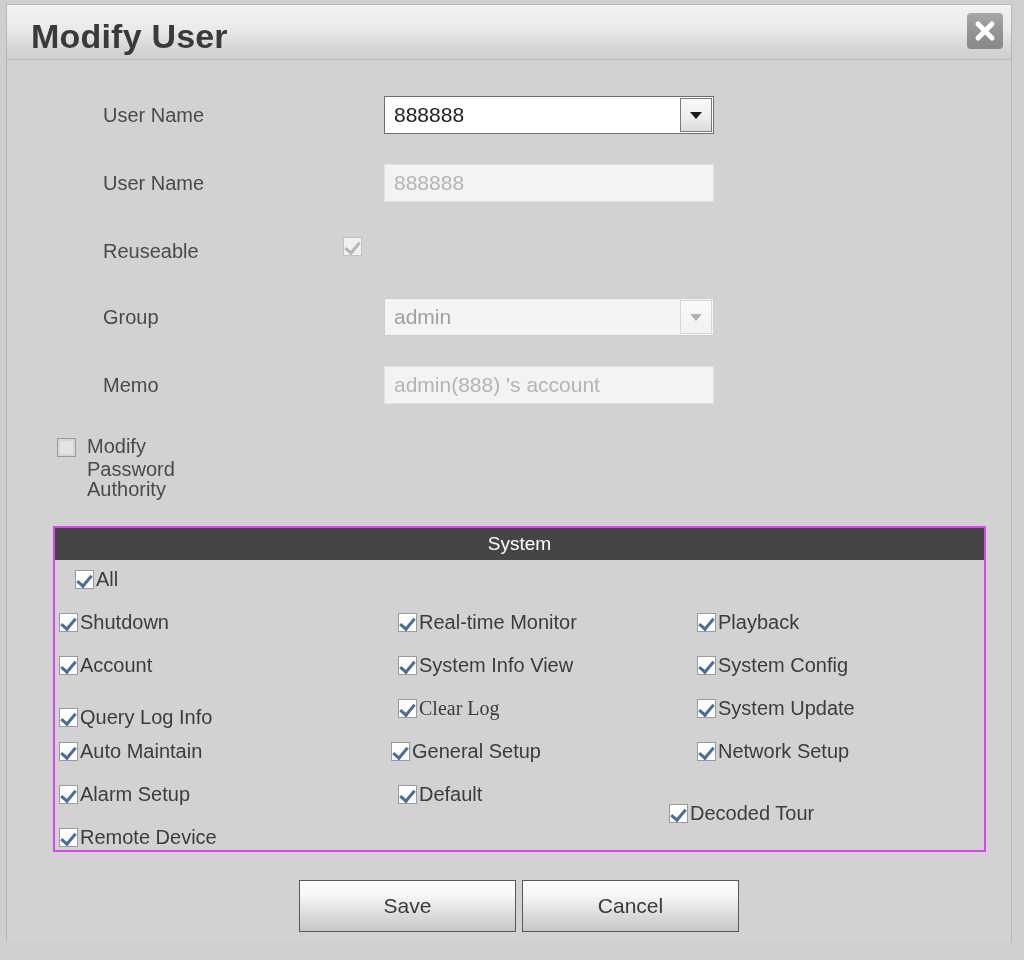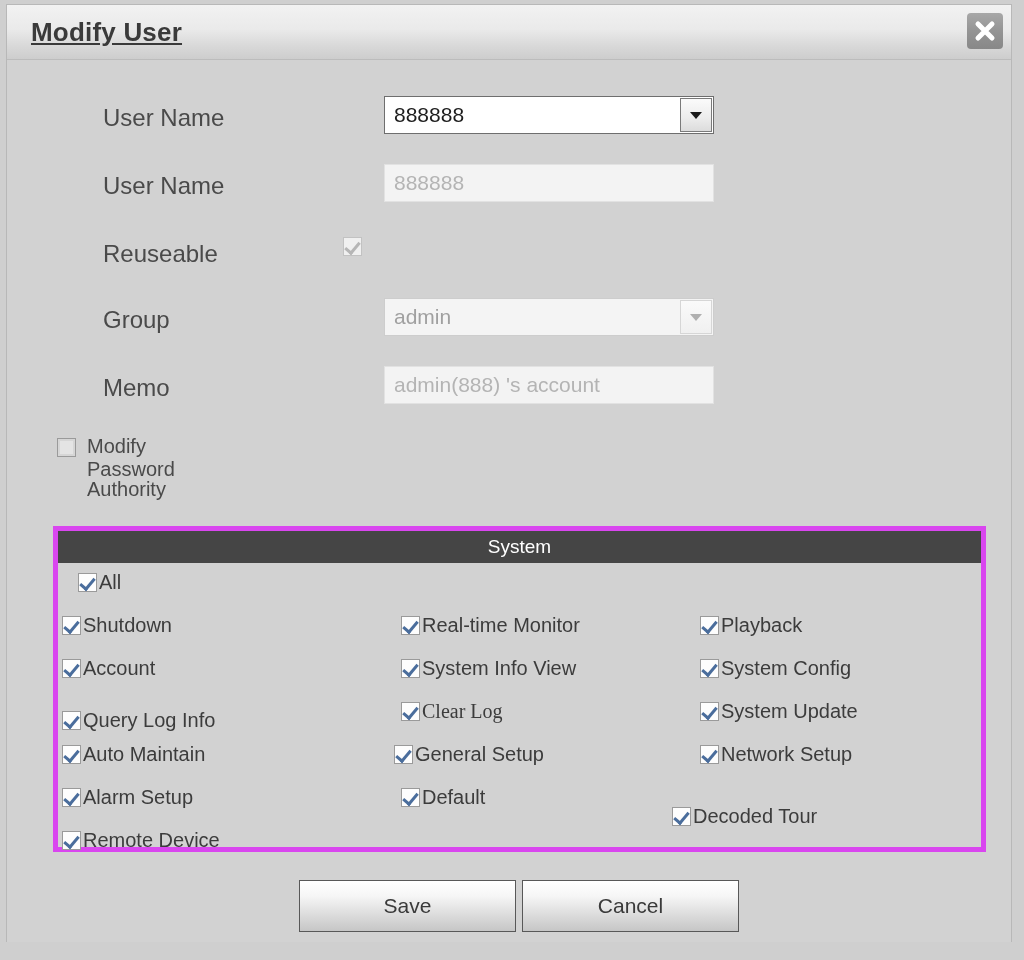--- a/index.html
+++ b/index.html
@@ -29,25 +29,24 @@
   .titlebar {
     position: relative;
     height: 54px;
     background: linear-gradient(to bottom, #f2f2f2 0%, #eaeaea 45%, #d9d9d9 75%, #cdcdcd 100%);
     border-bottom: 1px solid #bcbcbc;
   }
   .title-text {
     position: absolute;
     left: 24px;
     top: 12px;
-    font-size: 26px;
+    font-size: 34px;
     font-weight: bold;
     color: #3a3a3a;
     letter-spacing: 0.2px;
-    text-decoration: underline;
   }
   .close-button {
     position: absolute;
     right: 8px;
     top: 8px;
     width: 36px;
     height: 36px;
     background: linear-gradient(to bottom, #a8a8a8 0%, #949494 50%, #888888 100%);
     border-radius: 4px;
     cursor: pointer;
@@ -65,21 +64,21 @@
   .form-row {
     position: absolute;
     left: 0;
     width: 100%;
     height: 44px;
   }
   .form-label {
     position: absolute;
     left: 96px;
     top: 8px;
-    font-size: 24px;
+    font-size: 20px;
     color: #4a4a4a;
   }
   .field {
     position: absolute;
     left: 333px;
     top: 0px;
     width: 330px;
     height: 38px;
     margin-left: 44px;
   }
@@ -230,21 +229,21 @@
     color: #4a4a4a;
   }
 
   
   .auth-panel {
     position: absolute;
     left: 46px;
     top: 466px;
     width: 933px;
     height: 326px;
-    border: 5px solid #d946ef;
+    border: 2px solid #d946ef;
     box-sizing: border-box;
     background: #d2d2d2;
   }
   .auth-header {
     height: 32px;
     background: #454545;
     color: #ffffff;
     font-size: 19px;
     text-align: center;
     line-height: 32px;

